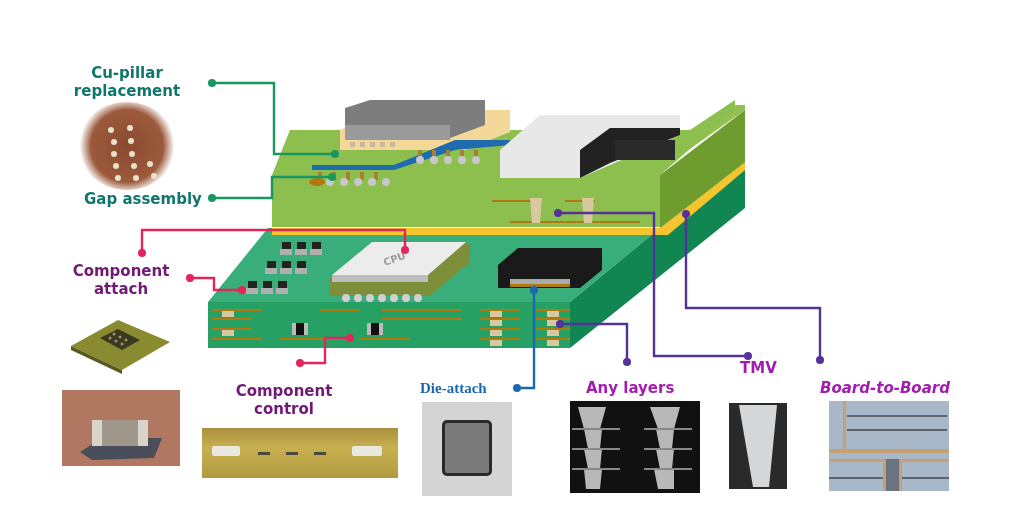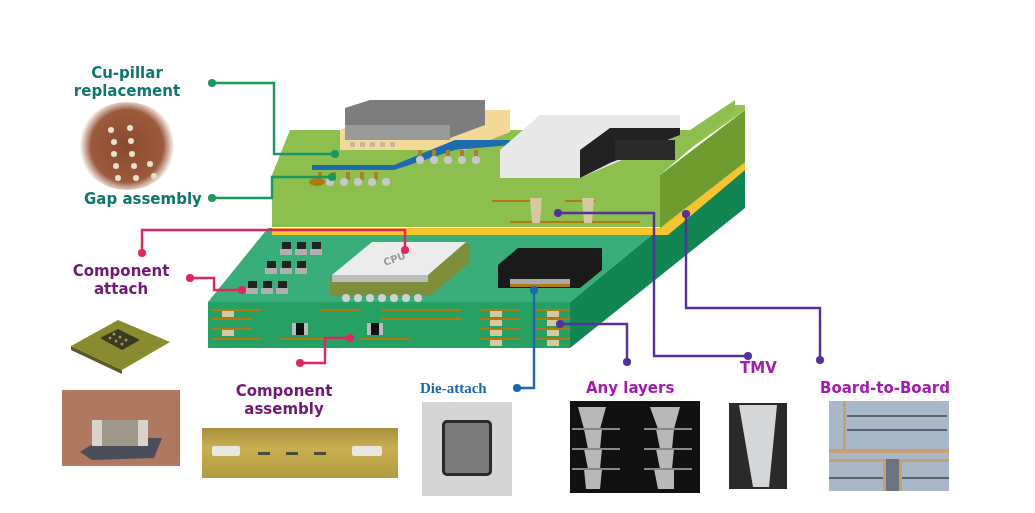--- a/index.html
+++ b/index.html
@@ -216,27 +216,27 @@
   <div>replacement</div>
 </div>
 <div class="lbl green" style="left:84px;top:190px;">Gap assembly</div>
 
 <div class="lbl red" style="left:66px;top:262px;width:110px;">
   <div>Component</div>
   <div>attach</div>
 </div>
 <div class="lbl red" style="left:234px;top:382px;width:100px;">
   <div>Component</div>
-  <div>assembly</div>
+  <div>control</div>
 </div>
 
 <div class="lbl blue" style="left:420px;top:379px;">Die-attach</div>
 <div class="lbl purple" style="left:586px;top:379px;">Any layers</div>
 <div class="lbl purple" style="left:740px;top:359px;text-align:right;">TMV</div>
-<div class="lbl purple" style="left:820px;top:379px;">Board-to-Board</div>
+<div class="lbl purple" style="left:820px;top:379px;font-style:italic;">Board-to-Board</div>
 
 <div class="photo" style="left:78px;top:102px;width:98px;height:88px;border-radius:50%;background:radial-gradient(circle at 50% 50%,#8a4a30 0%,#9c5a3c 55%,rgba(255,255,255,0) 72%);">
   <svg width="98" height="88">
     <g fill="#e8e2cc">
       <circle cx="33" cy="28" r="3"></circle>
         <circle cx="52" cy="26" r="3"></circle>
         <circle cx="36" cy="40" r="3"></circle>
         <circle cx="53" cy="39" r="3"></circle>
       <circle cx="36" cy="52" r="3"></circle>
         <circle cx="54" cy="52" r="3"></circle>

